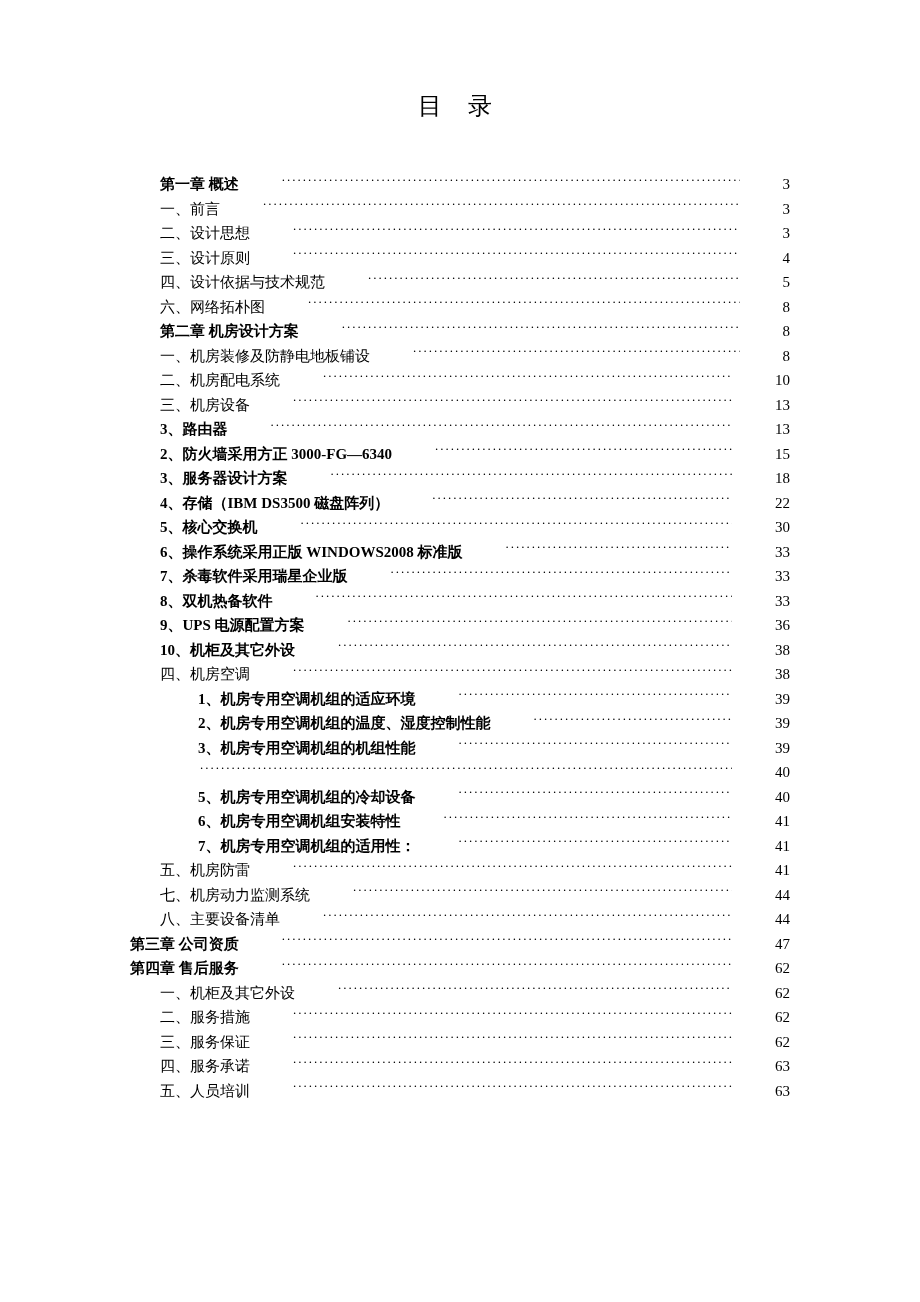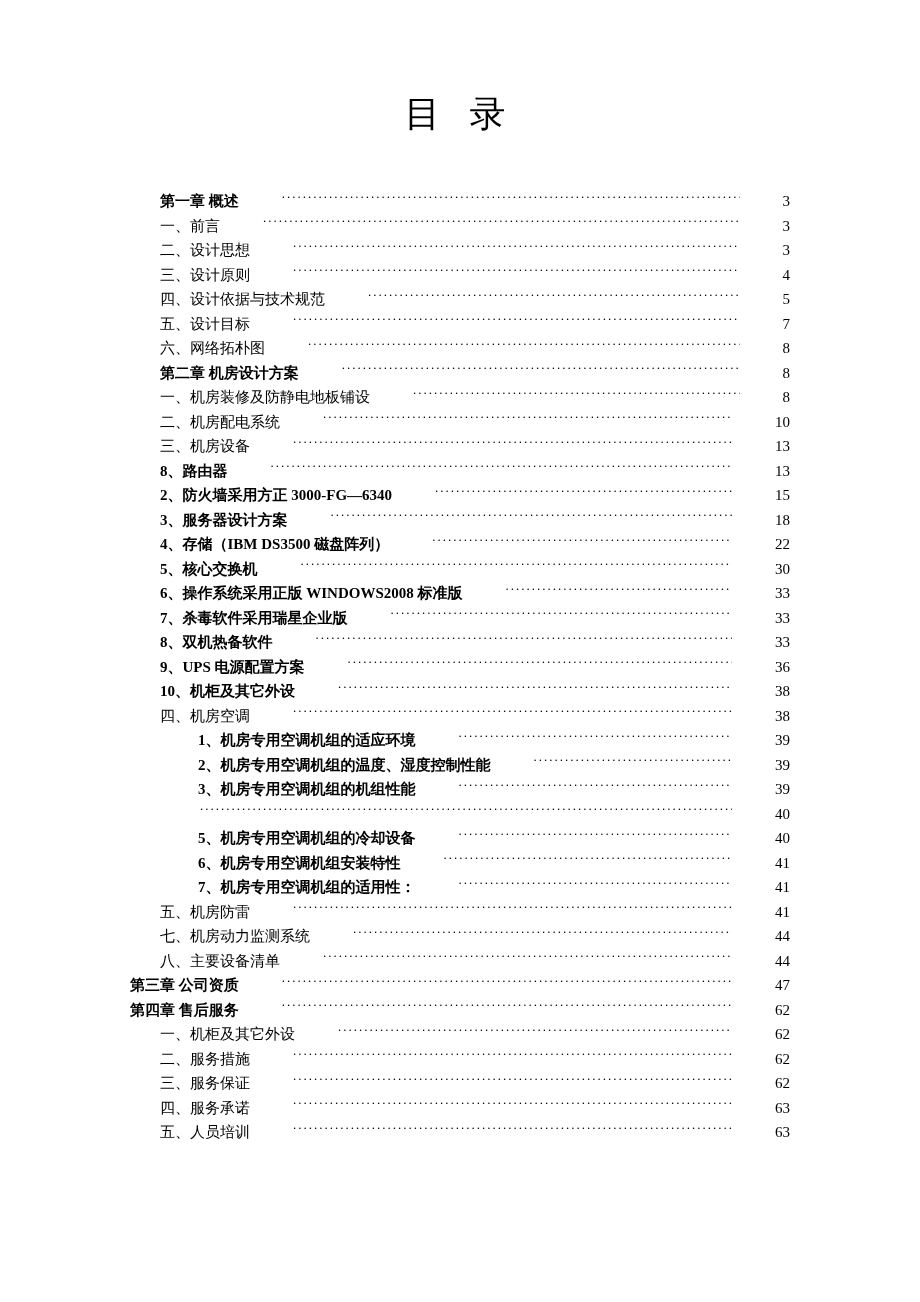--- a/index.html
+++ b/index.html
@@ -5,21 +5,21 @@
     * { margin: 0; padding: 0; box-sizing: border-box; }
     body {
       width: 920px;
       height: 1302px;
       background: #fff;
       font-family: "SimSun", "宋体", serif;
       padding: 90px 130px 60px 130px;
       color: #000;
     }
     .title {
-      font-size: 36px;
+      font-size: 24px;
       text-align: center;
       font-weight: normal;
       letter-spacing: 10px;
       margin-bottom: 50px;
       font-family: "SimSun", "宋体", serif;
     }
     .toc-line {
       display: flex;
       align-items: baseline;
       font-size: 15px;
@@ -75,25 +75,20 @@
       <span class="label">三、设计原则</span>
       <span class="dots"></span>
       <span class="page-num">4</span>
     </div>
     <div class="toc-line indent-1">
       <span class="label">四、设计依据与技术规范</span>
       <span class="dots"></span>
       <span class="page-num">5</span>
     </div>
     <div class="toc-line indent-1">
-      <span class="label">五、设计目标</span>
-      <span class="dots"></span>
-      <span class="page-num">7</span>
-    </div>
-    <div class="toc-line indent-1">
       <span class="label">六、网络拓朴图</span>
       <span class="dots"></span>
       <span class="page-num">8</span>
     </div>
     <div class="toc-line indent-1">
       <span class="label bold">第二章 机房设计方案</span>
       <span class="dots"></span>
       <span class="page-num">8</span>
     </div>
     <div class="toc-line indent-1">
@@ -105,21 +100,21 @@
       <span class="label">二、机房配电系统</span>
       <span class="dots"></span>
       <span class="page-num">10</span>
     </div>
     <div class="toc-line indent-1">
       <span class="label">三、机房设备</span>
       <span class="dots"></span>
       <span class="page-num">13</span>
     </div>
     <div class="toc-line indent-1">
-      <span class="label bold">8、路由器</span>
+      <span class="label bold">3、路由器</span>
       <span class="dots"></span>
       <span class="page-num">13</span>
     </div>
     <div class="toc-line indent-1">
       <span class="label bold">2、防火墙采用方正 3000-FG—6340</span>
       <span class="dots"></span>
       <span class="page-num">15</span>
     </div>
     <div class="toc-line indent-1">
       <span class="label bold">3、服务器设计方案</span>

